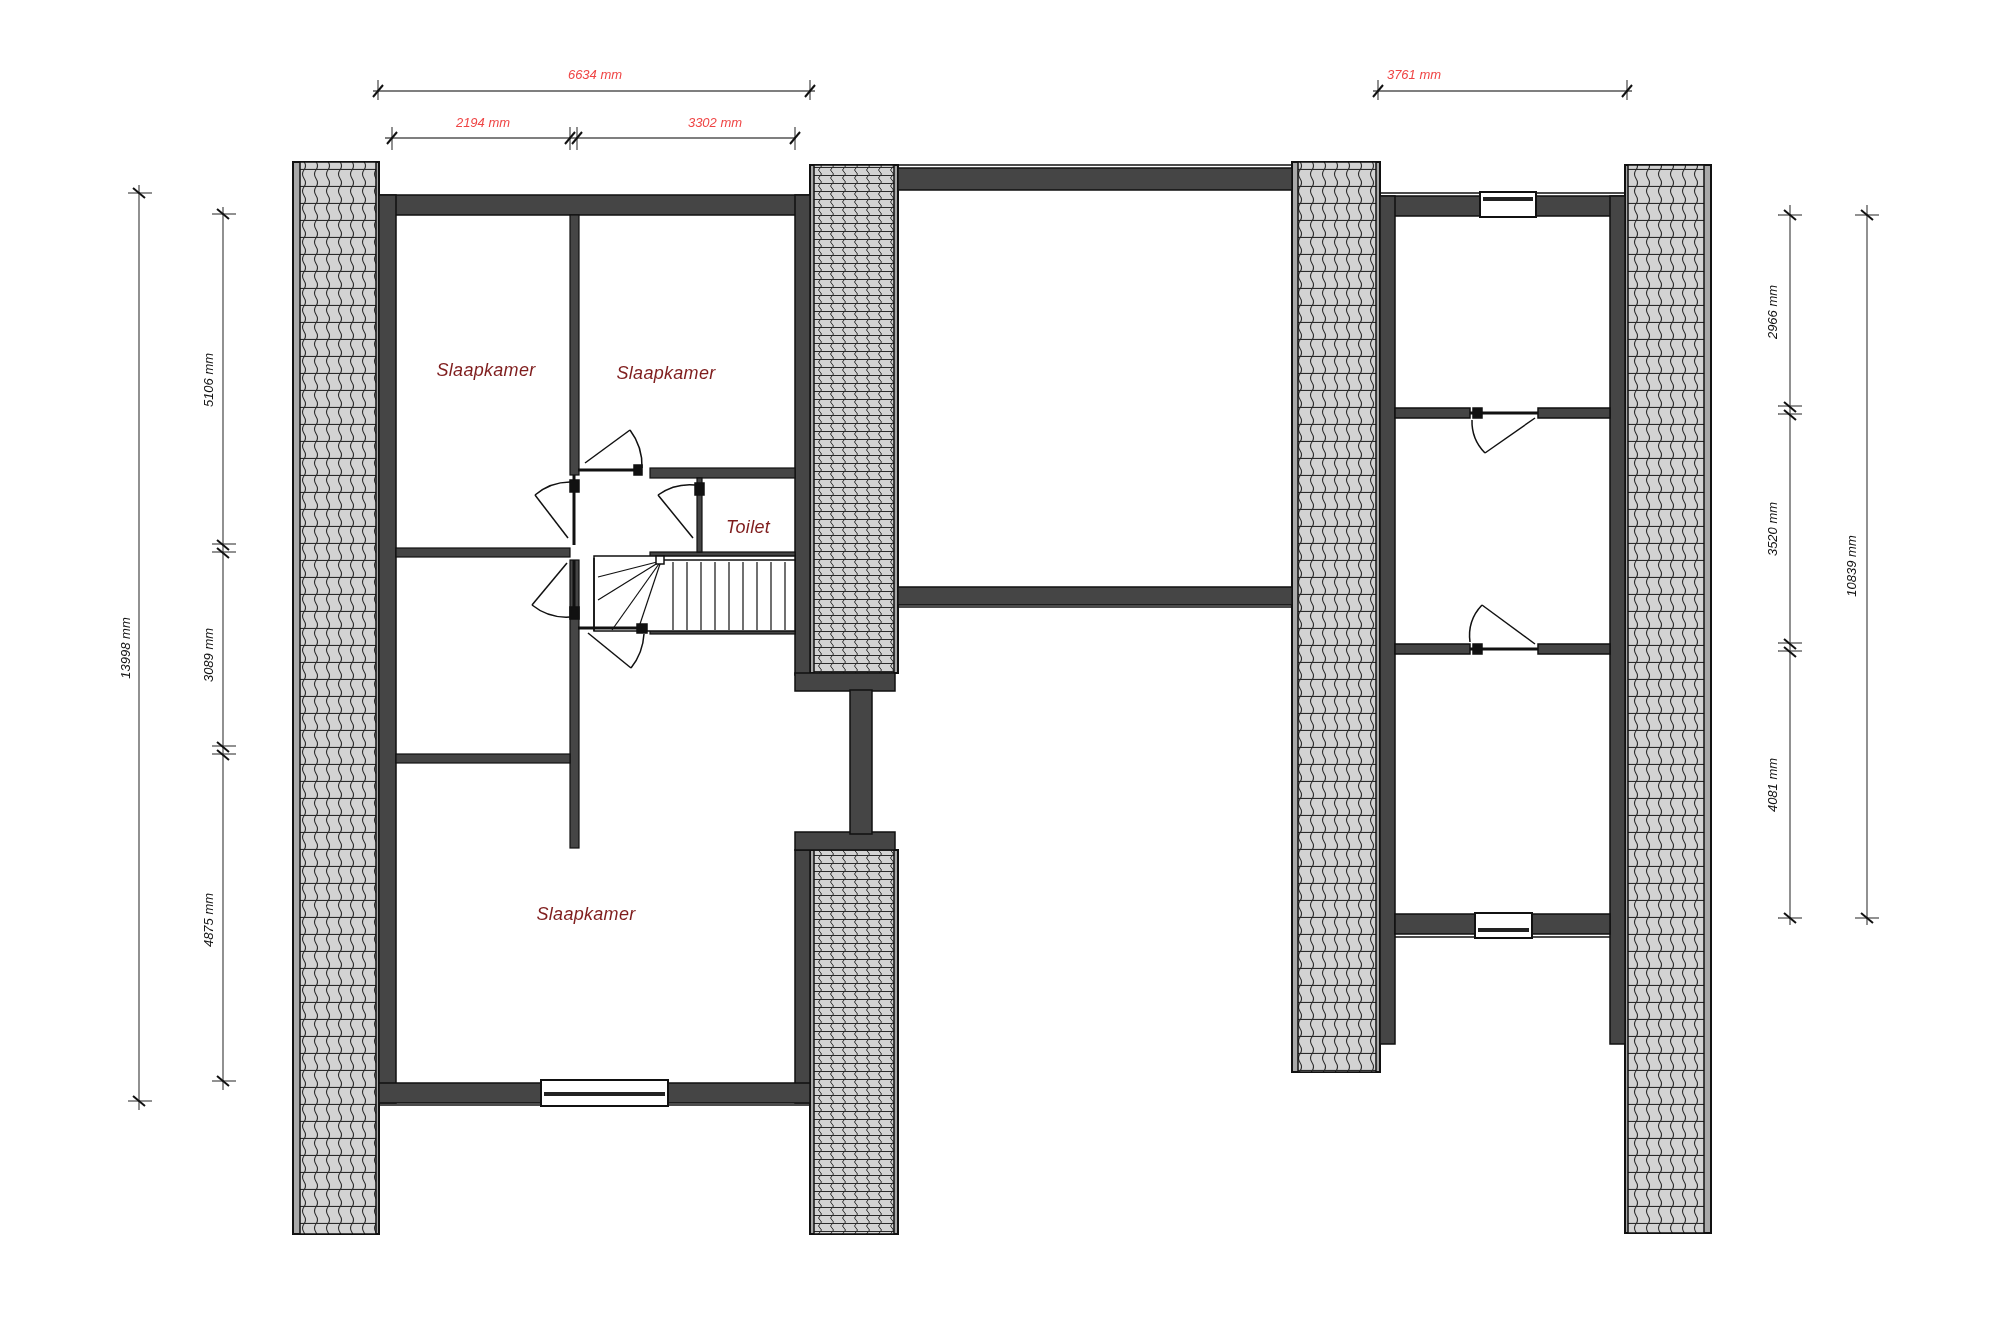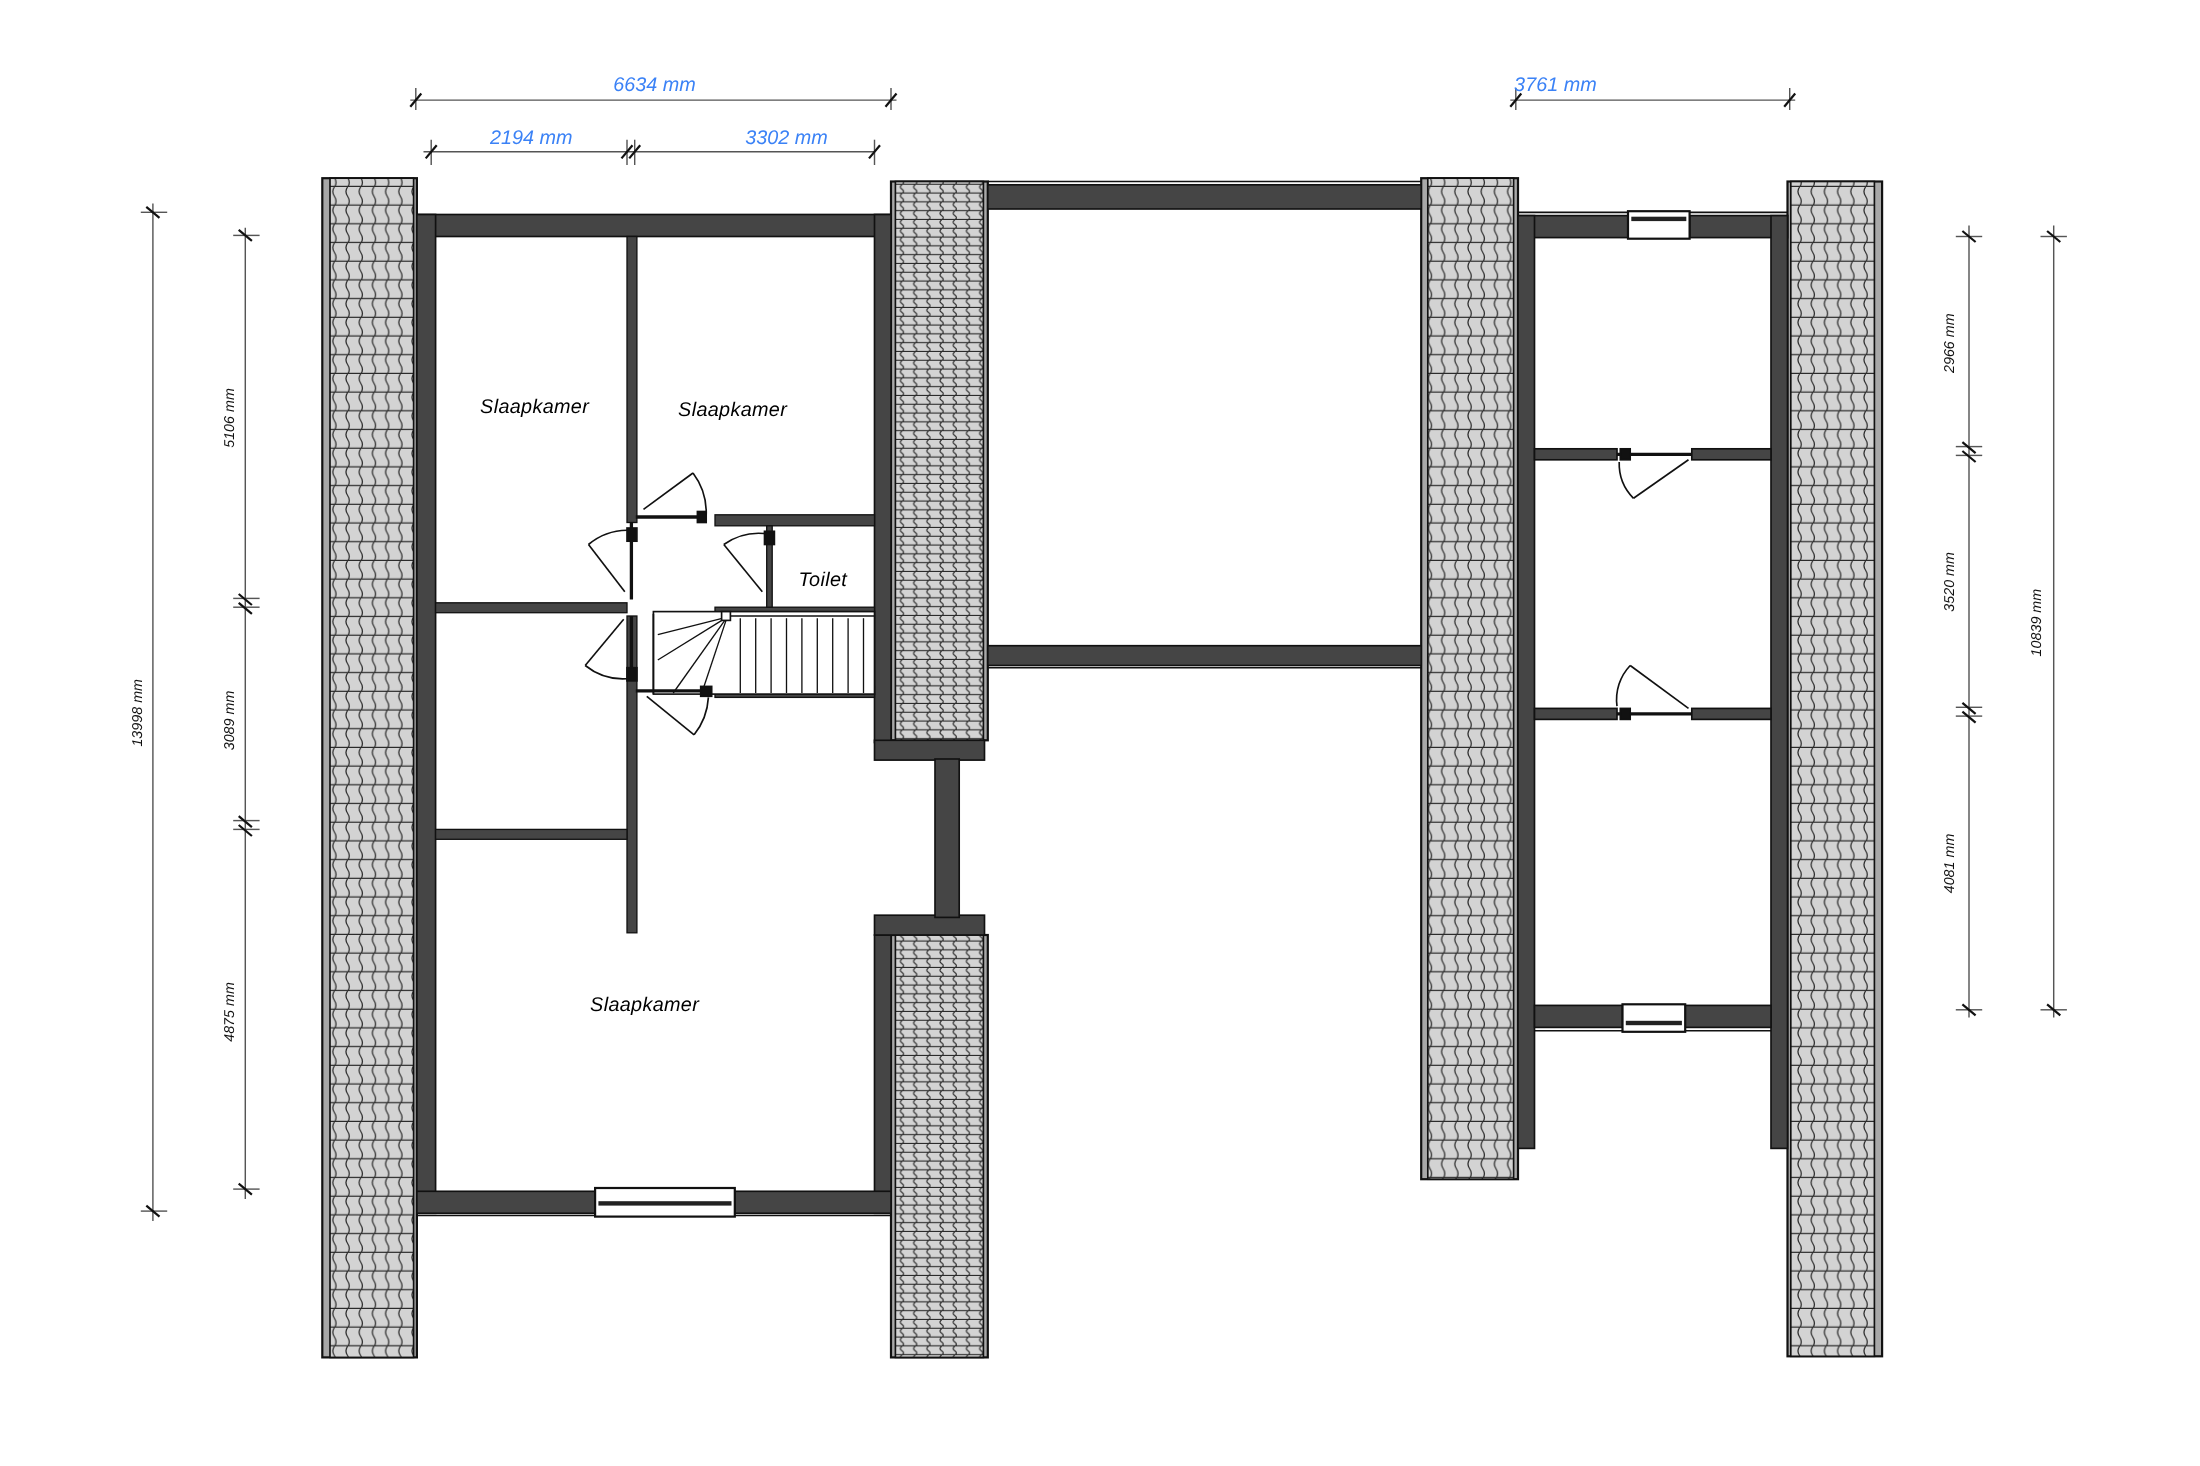--- a/index.html
+++ b/index.html
@@ -1,19 +1,19 @@
 <!DOCTYPE html>
 <html><head>
 <meta charset="utf-8">
 <style>
   html,body{margin:0;padding:0;background:#ffffff;}
   body{width:2000px;height:1333px;position:relative;overflow:hidden;font-family:"Liberation Sans","DejaVu Sans",sans-serif;}
   #plan{position:absolute;left:0;top:0;width:2000px;height:1333px;}
-  .room-label{position:absolute;font-style:italic;font-size:18px;color:#000000;white-space:nowrap;transform:translate(-50%,-50%);letter-spacing:0.3px;}
-  .dim-h{position:absolute;font-style:italic;font-size:18px;color:#3b82f6;white-space:nowrap;transform:translate(-50%,0);}
+  .room-label{position:absolute;font-style:italic;font-size:18px;color:#7f1d1d;white-space:nowrap;transform:translate(-50%,-50%);letter-spacing:0.3px;}
+  .dim-h{position:absolute;font-style:italic;font-size:13px;color:#ef4444;white-space:nowrap;transform:translate(-50%,0);}
   .dim-v{position:absolute;font-style:italic;font-size:13px;color:#111;white-space:nowrap;transform:translate(-50%,-50%) rotate(-90deg);transform-origin:center center;}
 </style>
 </head>
 <body>
 
 <svg id="plan" width="2000" height="1333" viewBox="0 0 2000 1333" xmlns="http://www.w3.org/2000/svg">
   <defs>
     <pattern id="tiles" x="0" y="0" width="12" height="17" patternUnits="userSpaceOnUse">
       <rect width="12" height="17" fill="#d3d3d3"></rect>
       <path d="M0 16.5 H12" stroke="#2a2a2a" stroke-width="1.2"></path>

